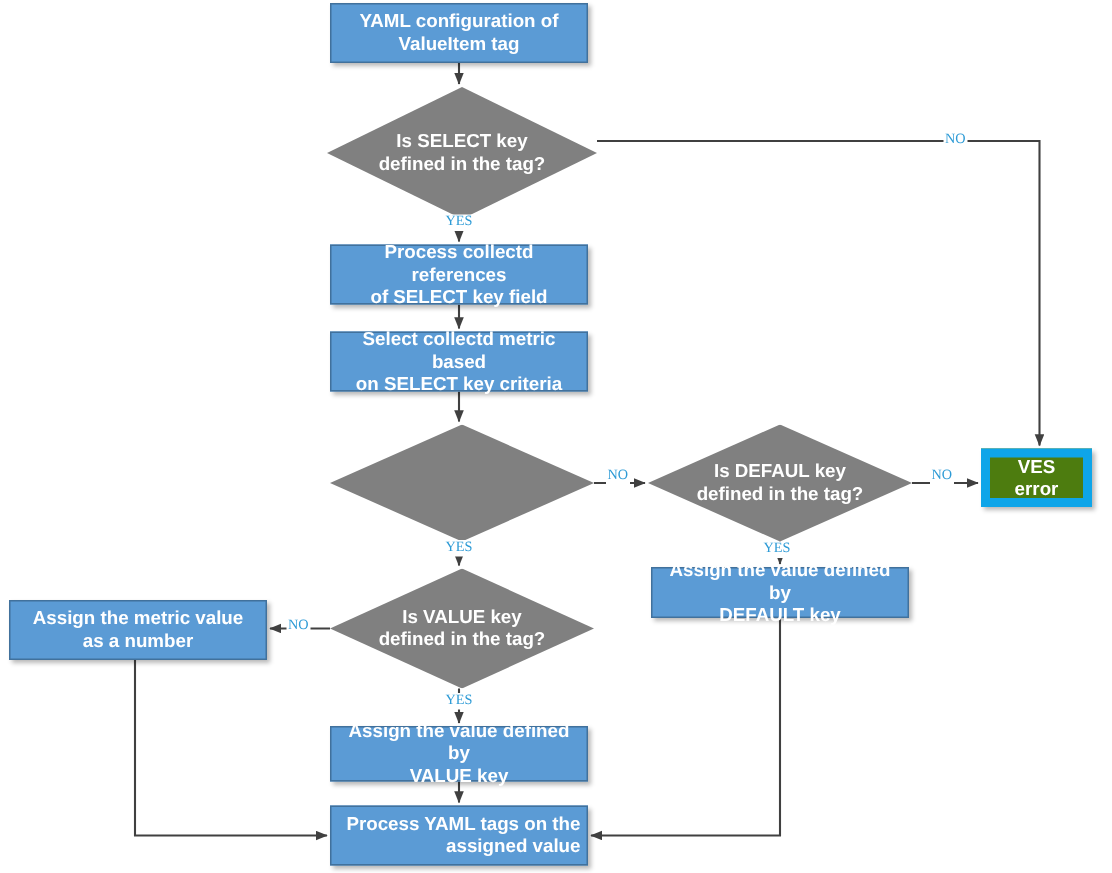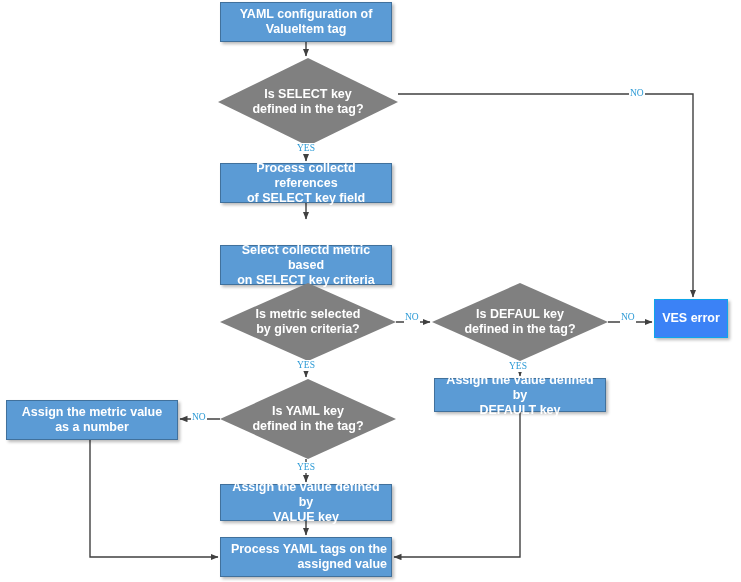--- a/index.html
+++ b/index.html
@@ -42,22 +42,22 @@
     width: 100%;
     padding: 0 4px;
     box-sizing: border-box;
   }
   .box {
     background: #5B9BD5;
     border: 1px solid #41719C;
     box-shadow: 2px 2px 3px rgba(0,0,0,0.28);
   }
   .box-error {
-    background: #3b82f6;
-    border: 1px solid #0ea5e9;
+    background: #4d7c0f;
+    border: 6px solid #0ea5e9;
     box-shadow: 2px 2px 3px rgba(0,0,0,0.28);
   }
   .diamond {
     background: transparent;
     border: none;
     box-shadow: none;
   }
   .diamond .dshape {
     position: absolute;
     left: 0;
@@ -128,33 +128,29 @@
     </span>
   </div>
 
   <div class="node box" style="left:220px; top:163px; width:172px; height:40px;">
     <span class="label">
       <span>Process collectd references</span><br>
       <span>of SELECT key field</span>
     </span>
   </div>
 
-  <div class="node box" style="left:220px; top:221px; width:172px; height:40px;margin-top:24px;">
+  <div class="node box" style="left:220px; top:221px; width:172px; height:40px;">
     <span class="label">
       <span>Select collectd metric based</span><br>
       <span>on SELECT key criteria</span>
     </span>
   </div>
 
   <div class="node diamond" style="left:220px; top:283px; width:176px; height:78px;">
     <span class="dshape"></span>
-    <span class="label">
-      <span>Is metric selected</span><br>
-      <span>by given criteria?</span>
-    </span>
   </div>
 
   <div class="node diamond" style="left:432px; top:283px; width:176px; height:78px;">
     <span class="dshape"></span>
     <span class="label">
       <span>Is DEFAUL key</span><br>
       <span>defined in the tag?</span>
     </span>
   </div>
 
@@ -165,21 +161,21 @@
   <div class="node box" style="left:434px; top:378px; width:172px; height:34px;">
     <span class="label">
       <span>Assign the value defined by</span><br>
       <span>DEFAULT key</span>
     </span>
   </div>
 
   <div class="node diamond" style="left:220px; top:379px; width:176px; height:80px;">
     <span class="dshape"></span>
     <span class="label">
-      <span>Is YAML key</span><br>
+      <span>Is VALUE key</span><br>
       <span>defined in the tag?</span>
     </span>
   </div>
 
   <div class="node box" style="left:6px; top:400px; width:172px; height:40px;">
     <span class="label">
       <span>Assign the metric value</span><br>
       <span>as a number</span>
     </span>
   </div>

